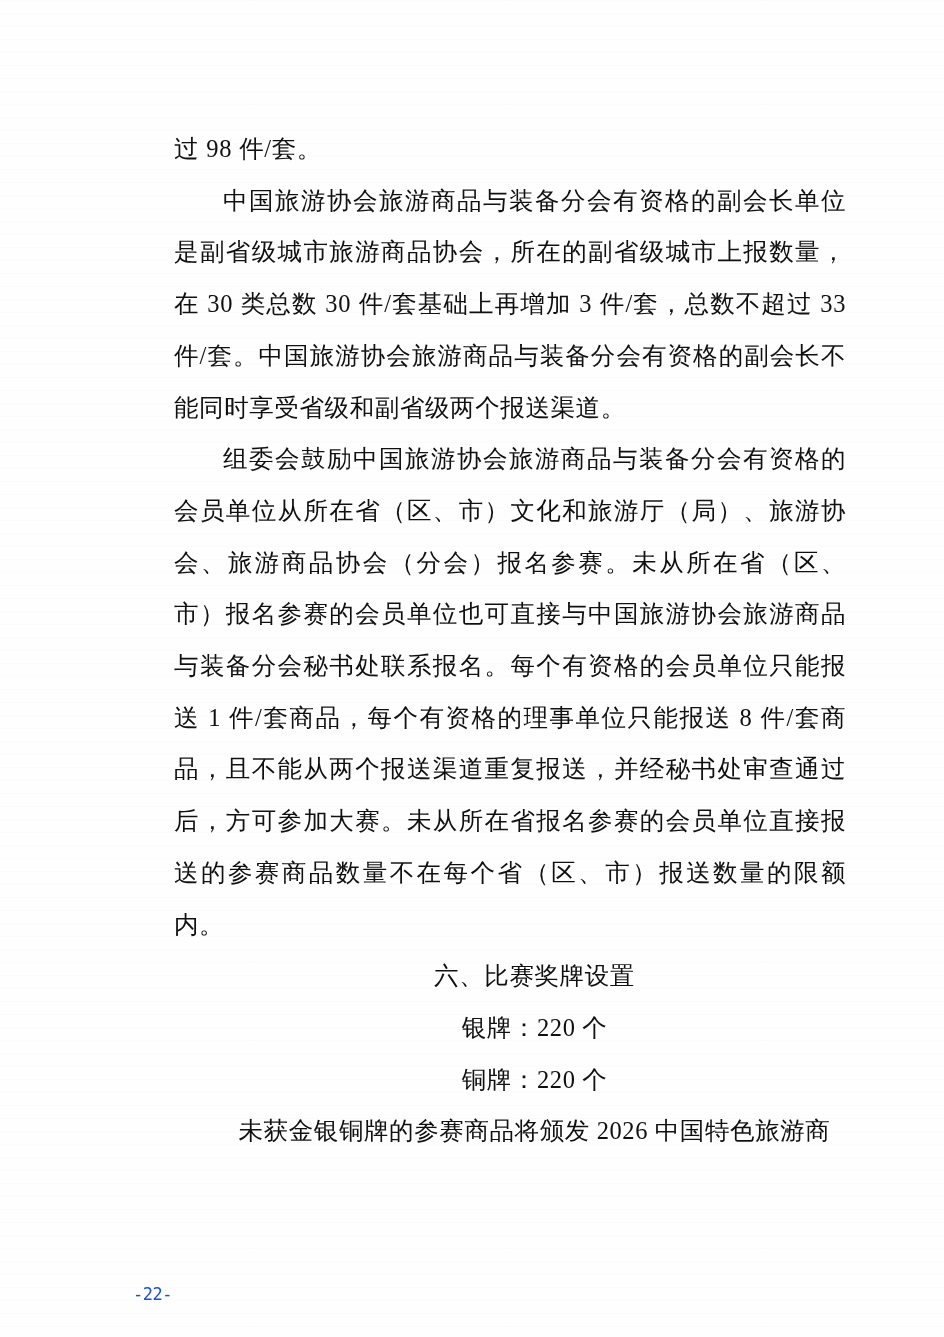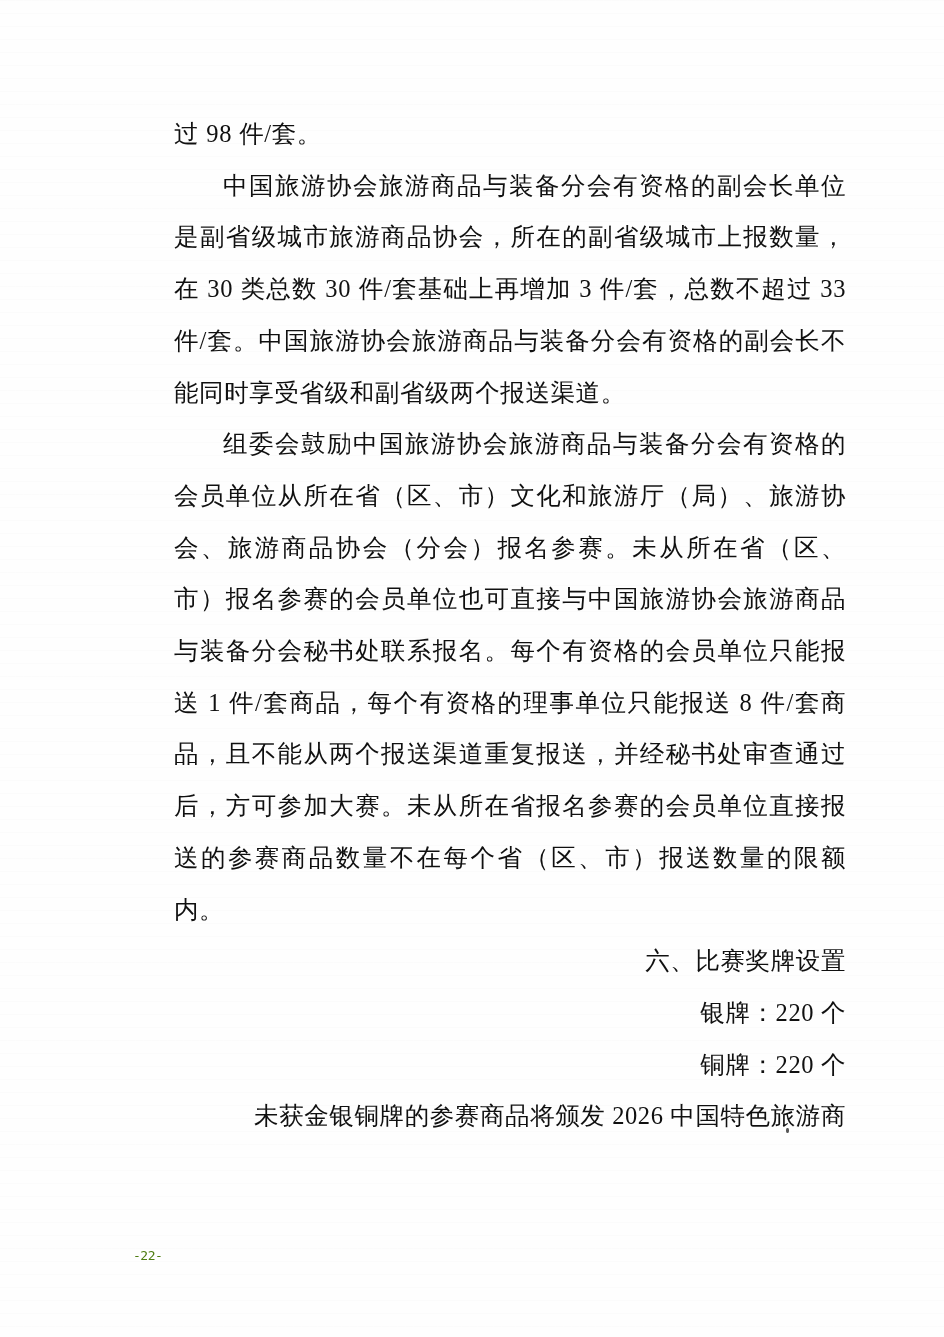--- a/index.html
+++ b/index.html
@@ -27,55 +27,55 @@
       to bottom,
       rgba(0,0,0,0.012) 0px,
       rgba(0,0,0,0.012) 1px,
       rgba(0,0,0,0) 1px,
       rgba(0,0,0,0) 13px
     );
   }
   .body-text {
     position: absolute;
     left: 174px;
-    top: 108px;
+    top: 123px;
     width: 672px;
   }
   p.para {
     margin: 0;
     text-align: justify;
     text-align-last: left;
     text-indent: 2em;
     font-family: "Liberation Serif", "DejaVu Serif", serif;
     font-size: 24.5px;
     line-height: 51.7px;
     color: #101010;
     letter-spacing: 0.6px;
     word-spacing: 0.5px;
   }
   p.para.no-indent {
     text-indent: 0;
   }
   p.line {
     margin: 0;
     text-indent: 2em;
-    text-align: right;
+    text-align: center;
     font-family: "Liberation Serif", "DejaVu Serif", serif;
     font-size: 24.5px;
     line-height: 51.7px;
     color: #101010;
     letter-spacing: 0.6px;
   }
   .page-number {
     position: absolute;
     left: 133px;
-    top: 1248px;
+    top: 1284px;
     font-family: "DejaVu Sans Mono", monospace;
-    font-size: 13px;
-    color: #4d7c0f;
+    font-size: 17px;
+    color: #1d4ed8;
     letter-spacing: -0.5px;
   }
   .speck {
     position: absolute;
     left: 786px;
     top: 1128px;
     width: 3px;
     height: 5px;
     background: #3a3a3a;
     border-radius: 40%;

